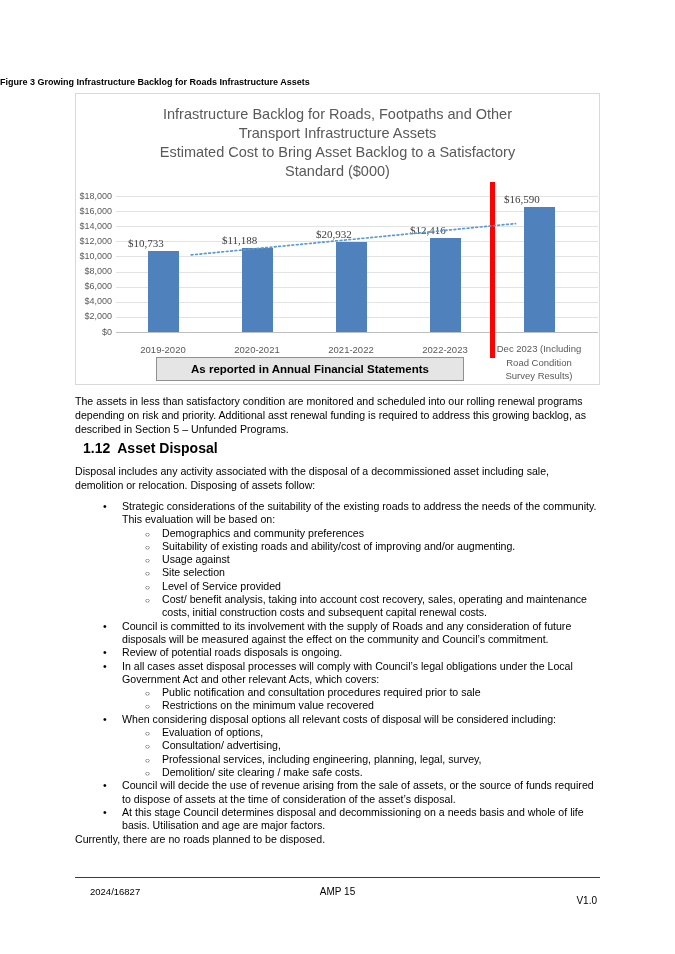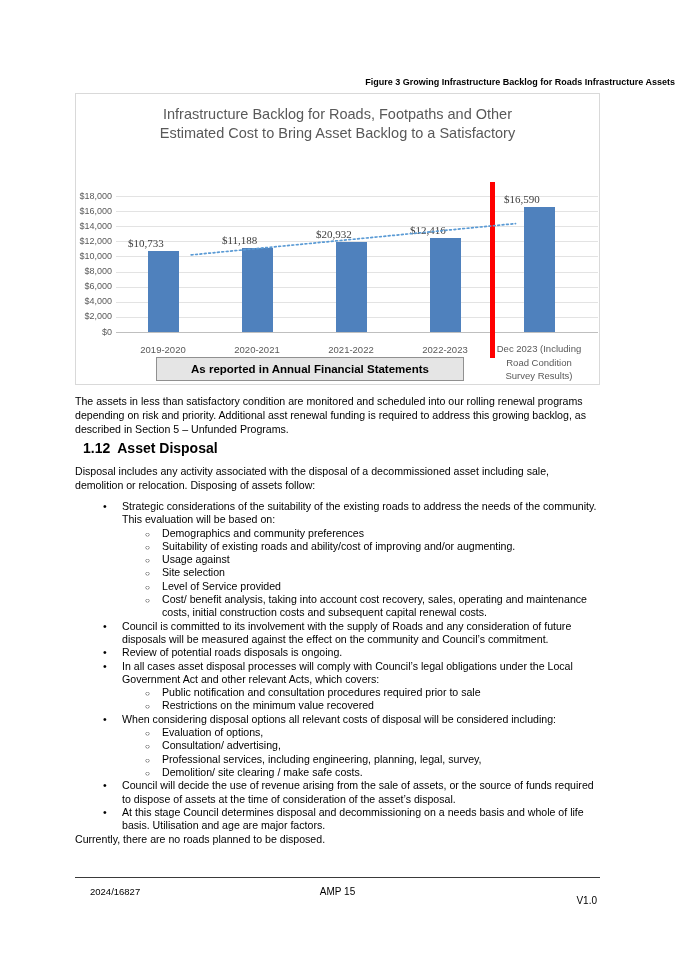--- a/index.html
+++ b/index.html
@@ -1,20 +1,20 @@
 <!DOCTYPE html>
 <html><head>
 <meta charset="utf-8">
 <style>
   html,body{margin:0;padding:0;background:#fff;}
   .page{position:relative;width:675px;height:954px;background:#fff;overflow:hidden;
         font-family:"Liberation Sans",sans-serif;color:#000;}
 
   
-  .caption{position:absolute;top:77px;left:0;width:100%;text-align:right;
+  .caption{position:absolute;top:77px;left:0;width:100%;text-align:left;
            font-size:9px;font-weight:bold;}
 
   
   .chart{position:absolute;left:75px;top:93px;width:523px;height:290px;
          border:1px solid #D9D9D9;background:#fff;}
   .chart-title{position:absolute;top:11px;left:0;width:100%;text-align:center;
                color:#595959;font-size:14.5px;line-height:19px;}
   .chart-canvas{position:absolute;left:0;top:0;width:523px;height:290px;}
   .gridline,.bar,.divider{position:absolute;}
   .ytick{position:absolute;left:0;width:36px;text-align:right;font-size:9px;color:#595959;}
@@ -45,21 +45,23 @@
 </head>
 <body>
 
 <div class="page">
 
   <div class="caption">Figure 3 Growing Infrastructure Backlog for Roads Infrastructure Assets</div>
 
   <div class="chart">
     <div class="chart-title">
         <div>Infrastructure Backlog for Roads, Footpaths and Other</div>
+        <div>Transport Infrastructure Assets</div>
         <div>Estimated Cost to Bring Asset Backlog to a Satisfactory</div>
+        <div>Standard ($000)</div>
       </div>
     <div class="chart-canvas">
         <div class="gridline" style="left: 40px; top: 102px; width: 482px; height: 1px; background: rgb(227, 227, 227);"></div>
         <div class="ytick" style="top: 96.5px;">$18,000</div>
         <div class="gridline" style="left: 40px; top: 117.1px; width: 482px; height: 1px; background: rgb(227, 227, 227);"></div>
         <div class="ytick" style="top: 111.6px;">$16,000</div>
         <div class="gridline" style="left: 40px; top: 132.2px; width: 482px; height: 1px; background: rgb(227, 227, 227);"></div>
         <div class="ytick" style="top: 126.7px;">$14,000</div>
         <div class="gridline" style="left: 40px; top: 147.3px; width: 482px; height: 1px; background: rgb(227, 227, 227);"></div>
         <div class="ytick" style="top: 141.8px;">$12,000</div>

